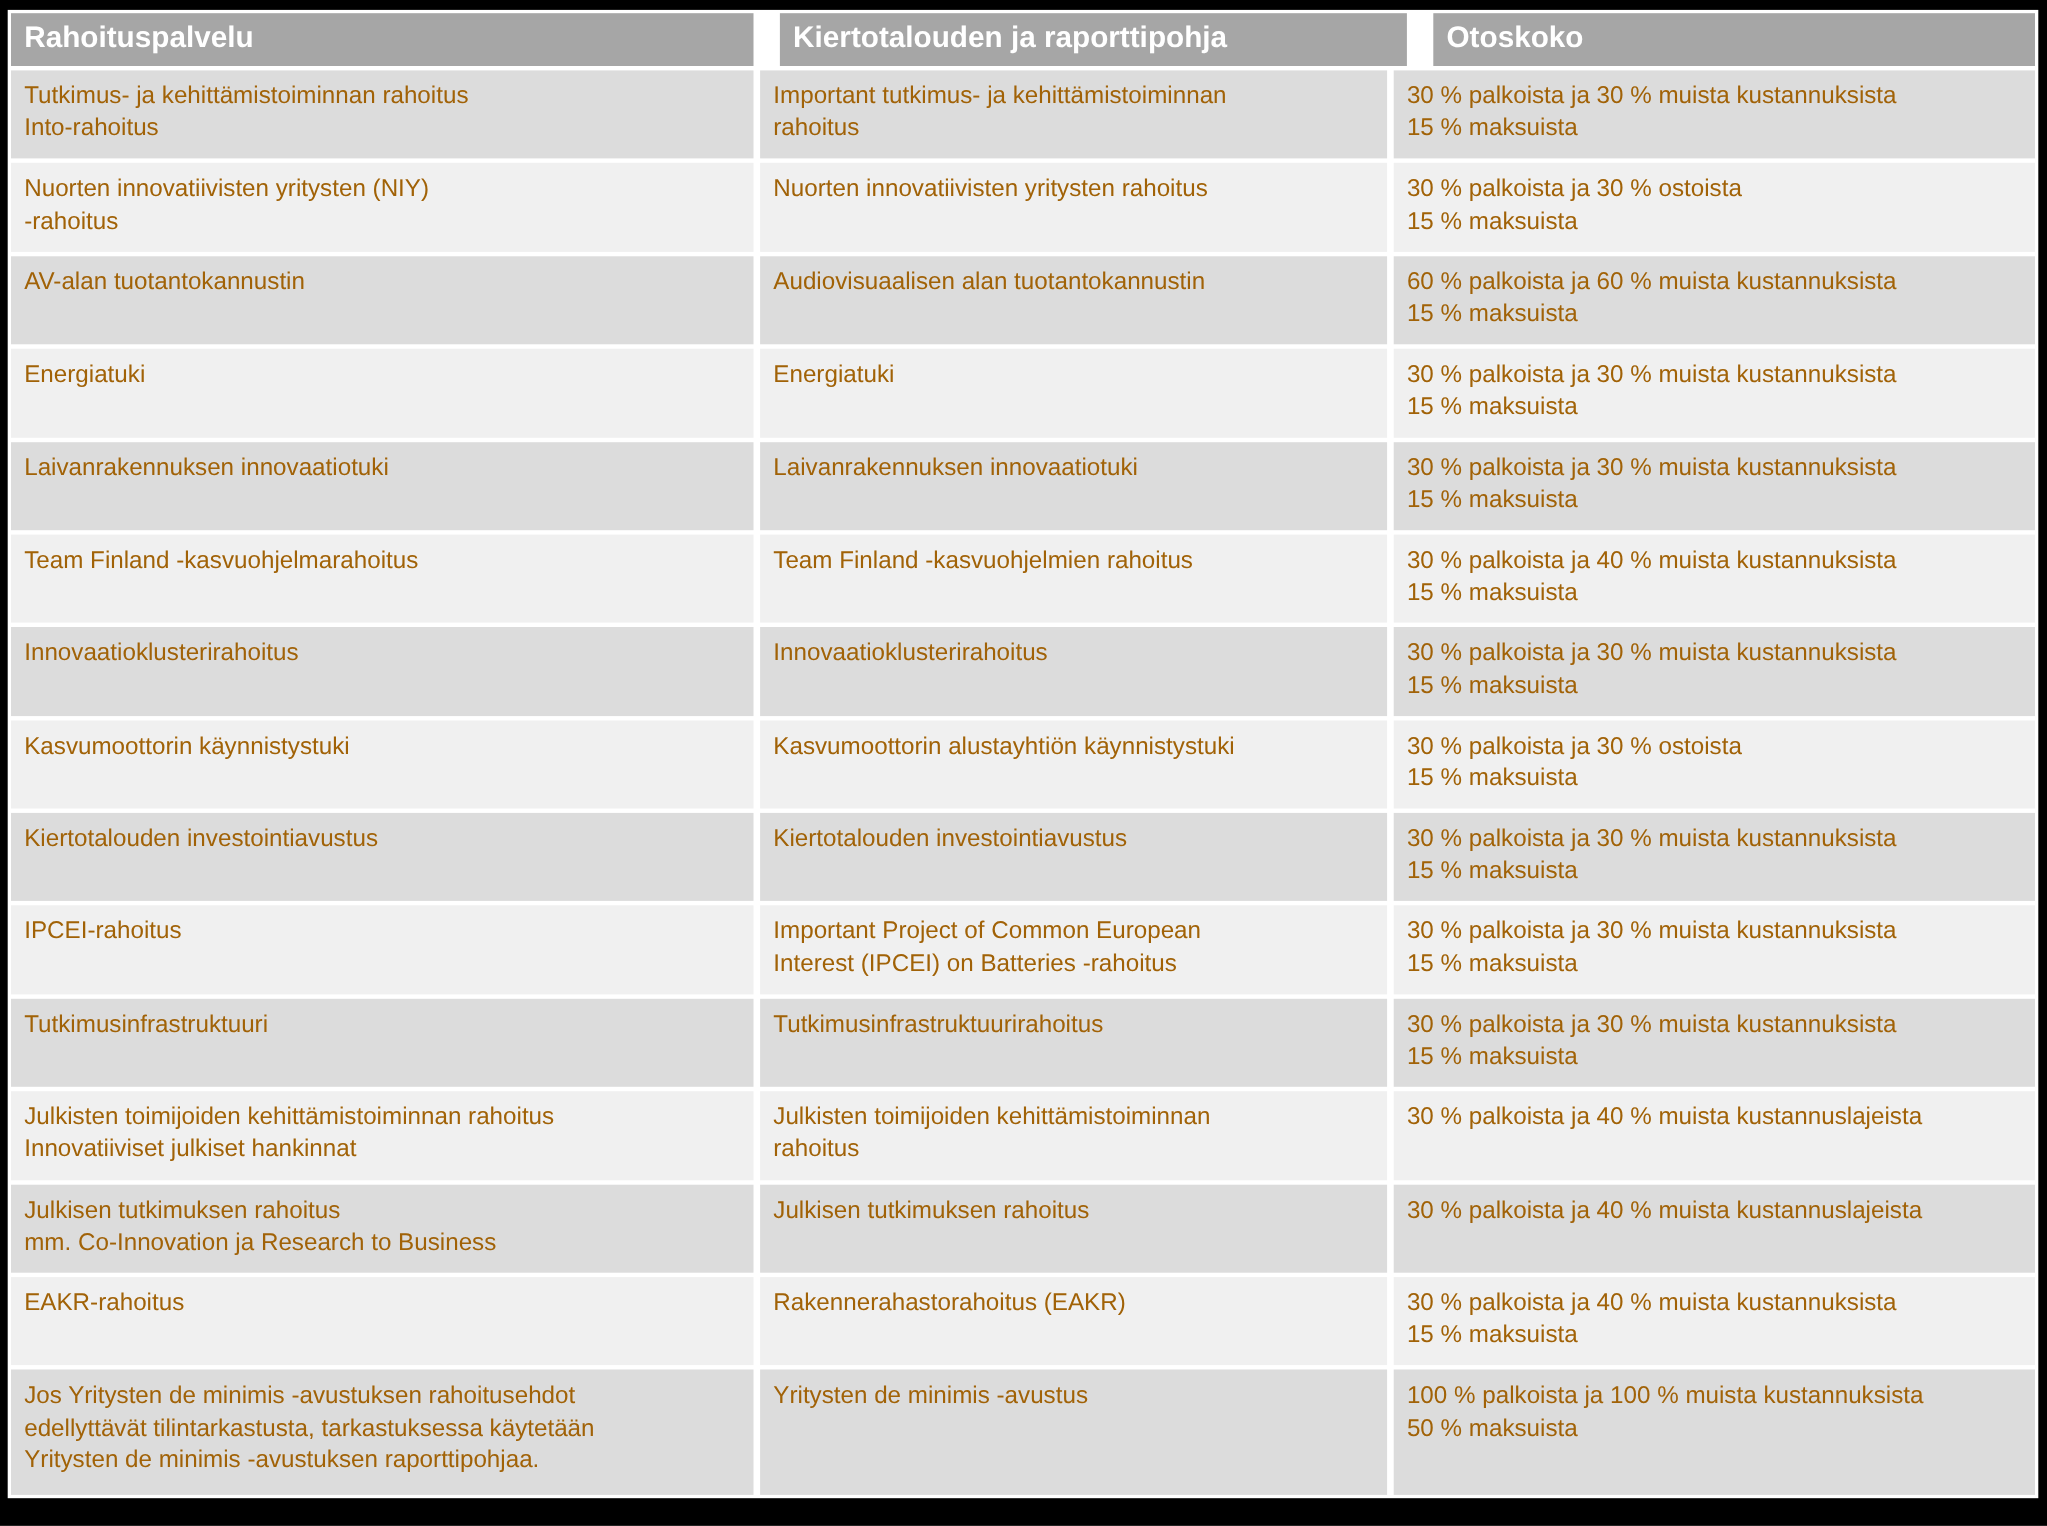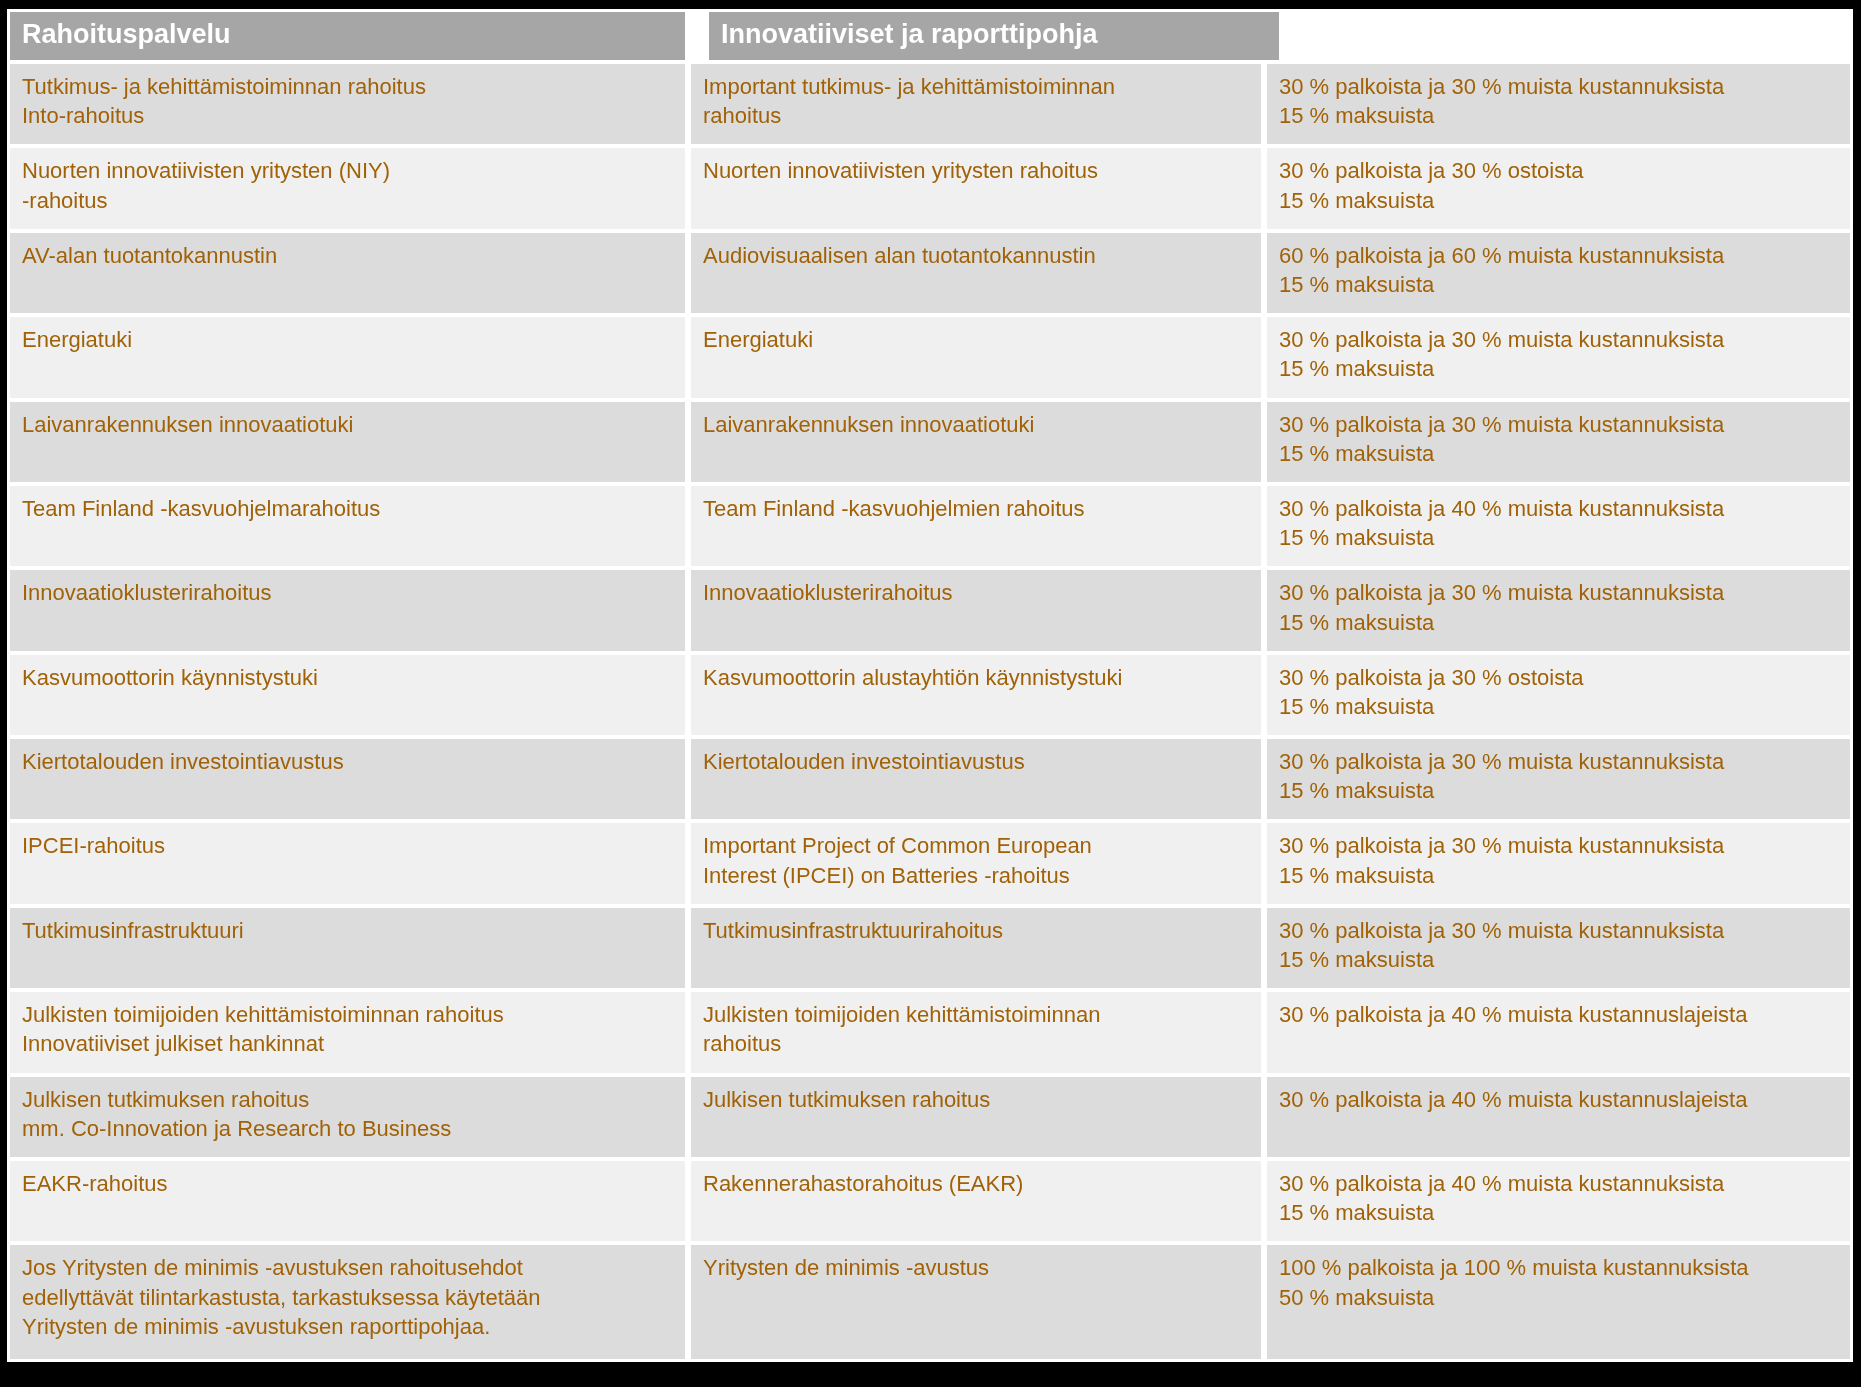--- a/index.html
+++ b/index.html
@@ -63,21 +63,24 @@
 </head>
 <body>
 
 <div id="canvas">
   <div id="table">
     <div class="row header">
       <div class="cell">
         <span>Rahoituspalvelu</span>
       </div>
       <div class="cell">
-        <span>Innovatiiviset ja raporttipohja</span>
+        <span>Kiertotalouden ja raporttipohja</span>
+      </div>
+      <div class="cell">
+        <span>Otoskoko</span>
       </div>
     </div>
 
   <div class="row dark">
         <div class="cell">
           <div class="line">Tutkimus- ja kehittämistoiminnan rahoitus</div>
           <div class="line">Into-rahoitus</div>
         </div>
         <div class="cell">
           <div class="line">Important tutkimus- ja kehittämistoiminnan</div>

